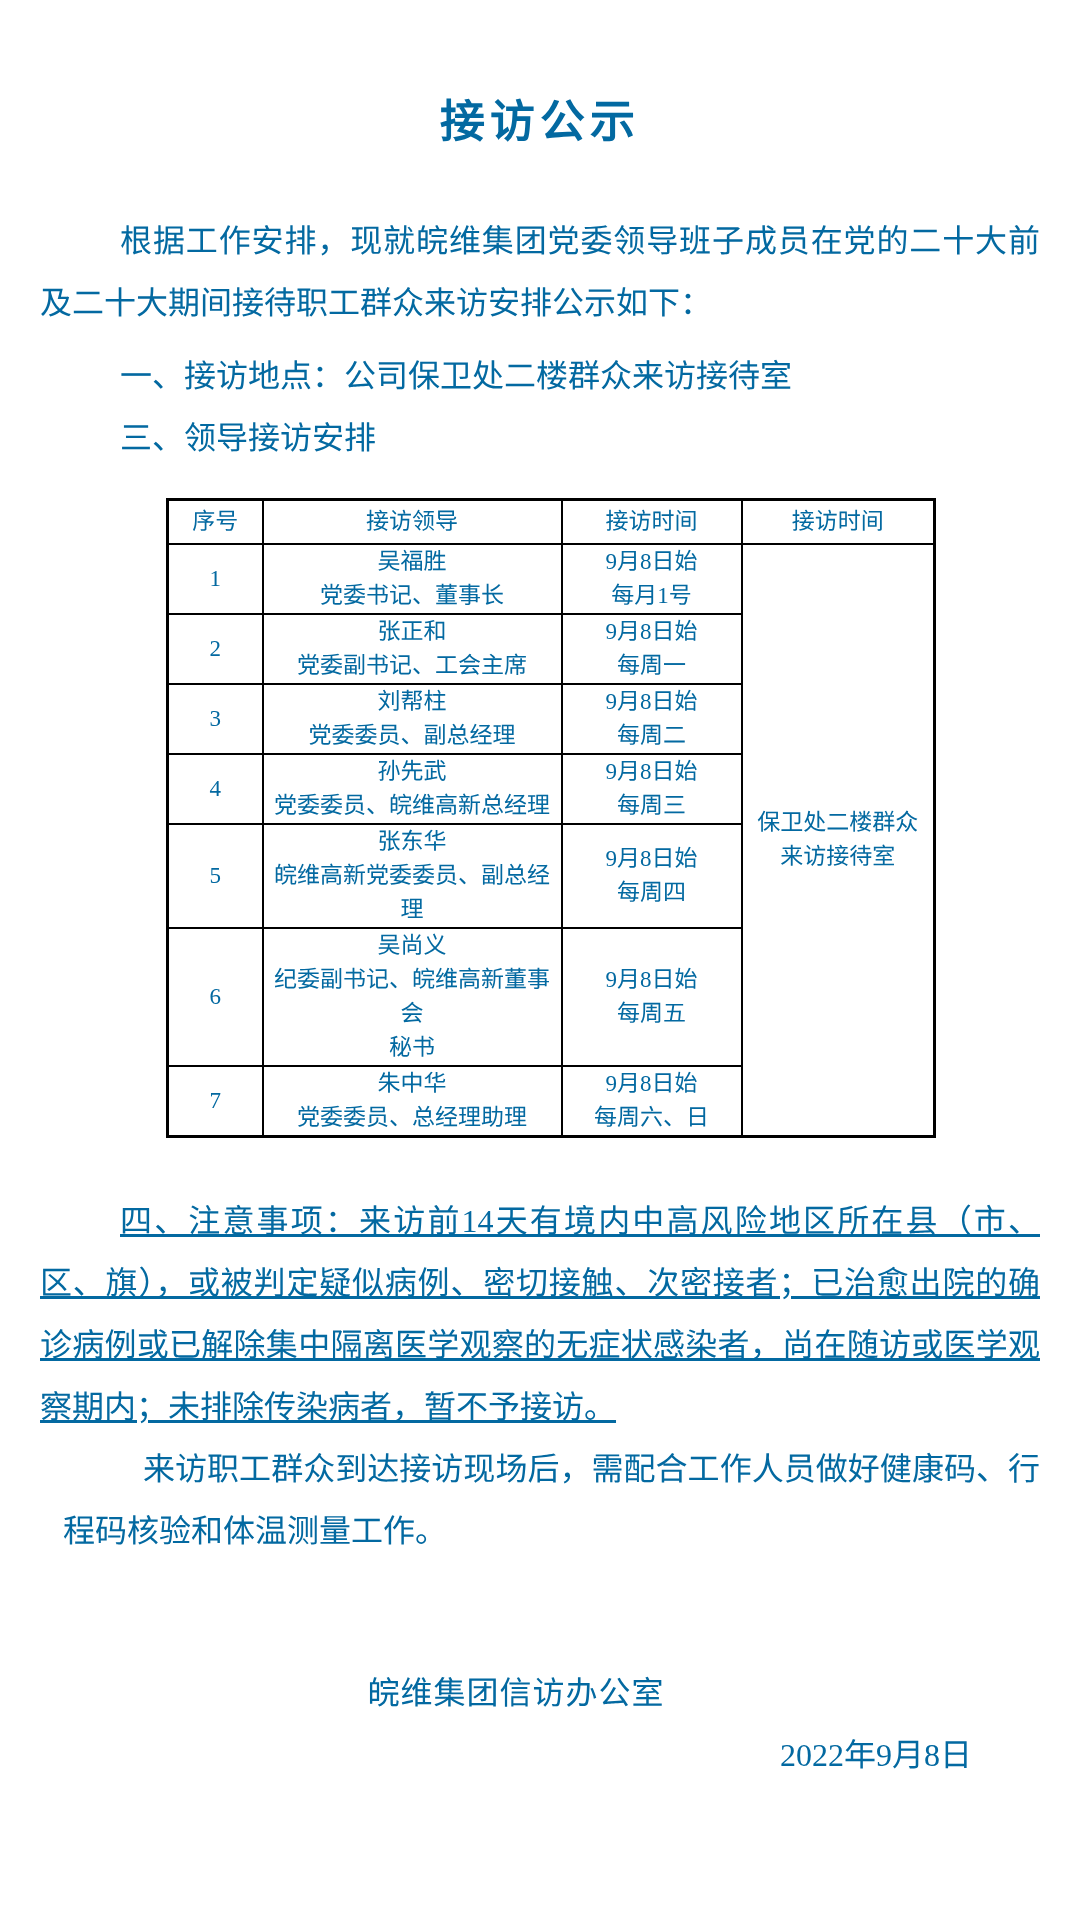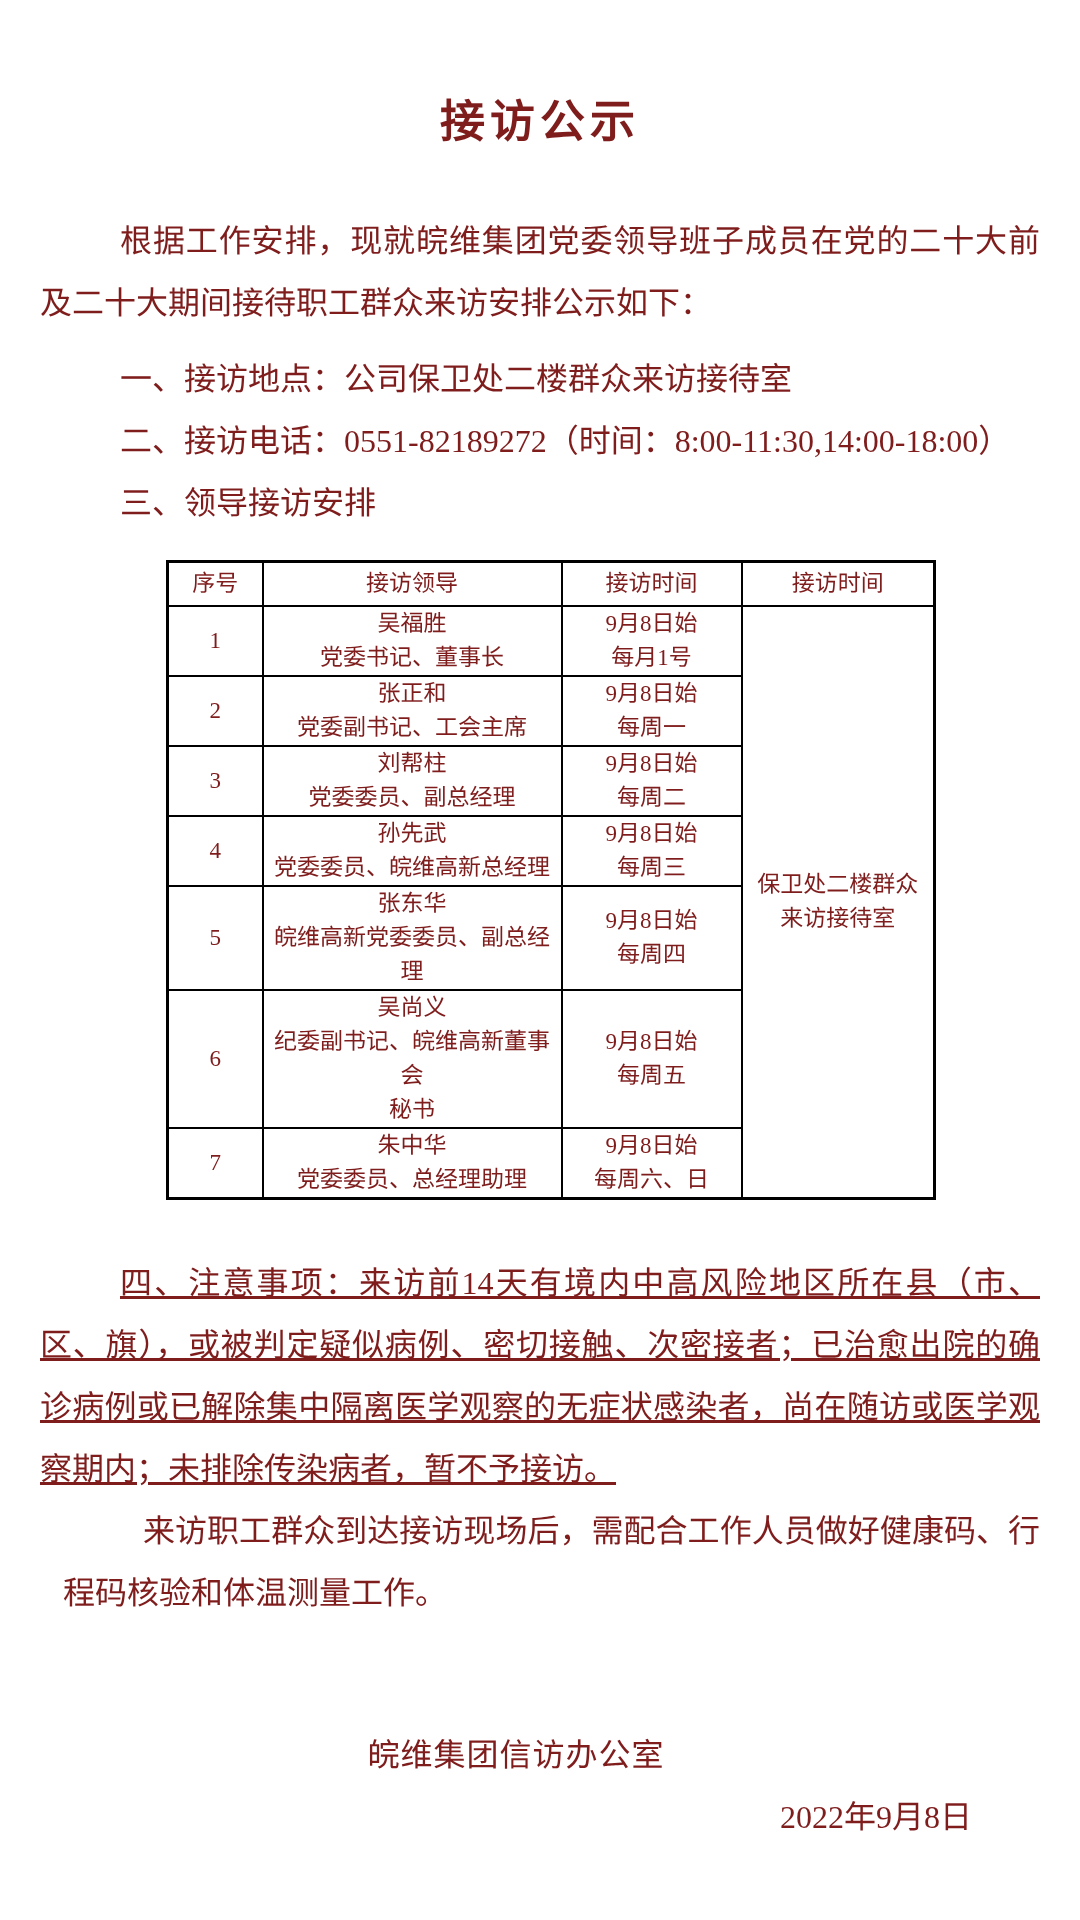--- a/index.html
+++ b/index.html
@@ -7,21 +7,21 @@
     padding: 0;
     background: #ffffff;
   }
   .page {
     position: relative;
     width: 1080px;
     height: 1920px;
     box-sizing: border-box;
     padding: 0 40px;
     background: #ffffff;
-    color: #7f1d1d;
+    color: #0369a1;
     font-family: "Liberation Serif", "DejaVu Serif", serif;
     font-size: 32px;
     line-height: 62px;
     overflow: hidden;
   }
   .doc-title {
     margin-top: 92px;
     height: 60px;
     line-height: 60px;
     text-align: center;
@@ -31,21 +31,21 @@
     letter-spacing: 5px;
   }
   p {
     margin: 0;
     text-align: justify;
   }
   .intro {
     margin-top: 58px;
     text-indent: 80px;
   }
-  .item { text-indent: 80px; }
+  .item { text-indent: 80px; font-family: Liberation Mono, monospace; }
   .item-1 { margin-top: 14px; }
   .schedule-table {
     margin: 26px 0 0 126px;
     border-collapse: collapse;
     table-layout: fixed;
     width: 767px;
     border: 3px solid #000;
     font-size: 23px;
     line-height: 34px;
   }
@@ -84,21 +84,20 @@
 </head>
 <body>
 
 <div class="page">
 
   <div class="doc-title">接访公示</div>
 
   <p class="intro">根据工作安排，现就皖维集团党委领导班子成员在党的二十大前及二十大期间接待职工群众来访安排公示如下：</p>
 
   <p class="item item-1">一、接访地点：公司保卫处二楼群众来访接待室</p>
-  <p class="item">二、接访电话：0551-82189272（时间：8:00-11:30,14:00-18:00）</p>
   <p class="item">三、领导接访安排</p>
 
   <table class="schedule-table">
     <colgroup>
       <col class="col-no">
         <col class="col-lead">
         <col class="col-time">
         <col class="col-loc">
     </colgroup>
     <tbody>

